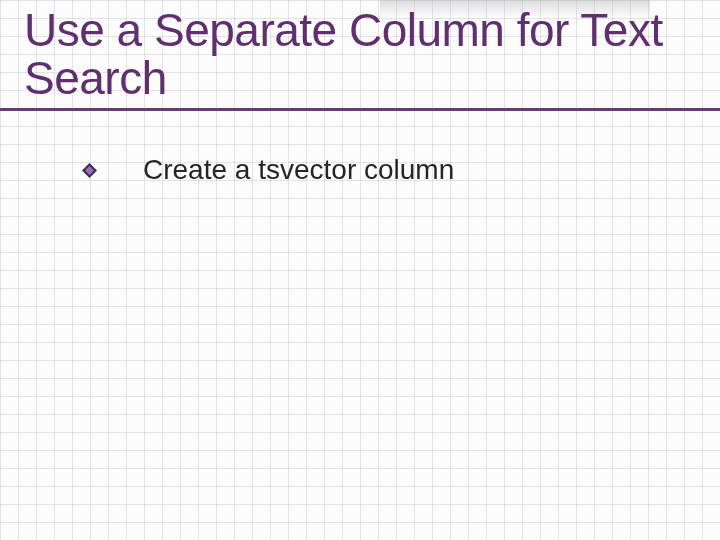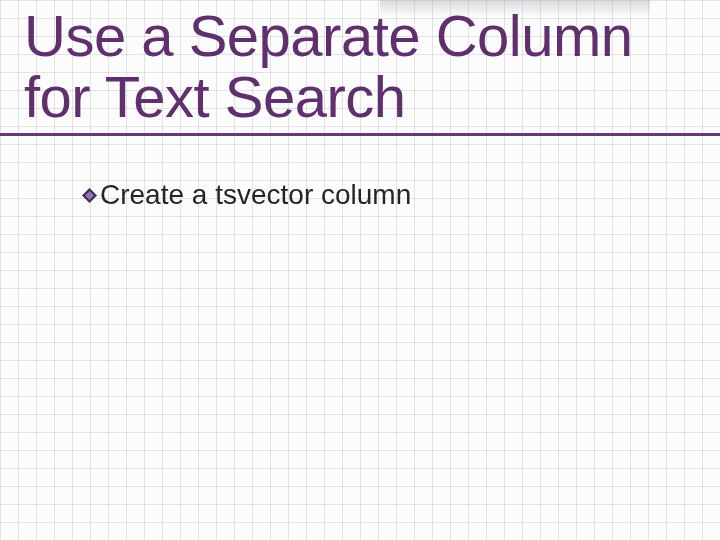--- a/index.html
+++ b/index.html
@@ -24,41 +24,42 @@
     .content {
       position: relative;
       z-index: 1;
       padding: 0;
     }
     .title-wrap {
       padding: 6px 24px 8px 24px;
       position: relative;
     }
     .title {
-      font-size: 58px;
+      font-size: 46px;
       line-height: 1.05;
       color: #5f2f6e;
       font-weight: 400;
       letter-spacing: -0.5px;
     }
     .title-underline {
       position: absolute;
       left: 0;
       right: 0;
       bottom: 0;
       height: 3px;
       background: #6a3a78;
     }
     .bullets {
       padding: 42px 24px 0 82px;
     }
     .bullet-row {
       display: flex;
       align-items: center;
       margin-bottom: 4px;
+      gap: 43px;
     }
     .bullet-icon {
       width: 15px;
       height: 15px;
       flex-shrink: 0;
       margin-right: 3px;
       position: relative;
       transform: translateY(1px);
     }
     .bullet-icon svg { display: block; }

